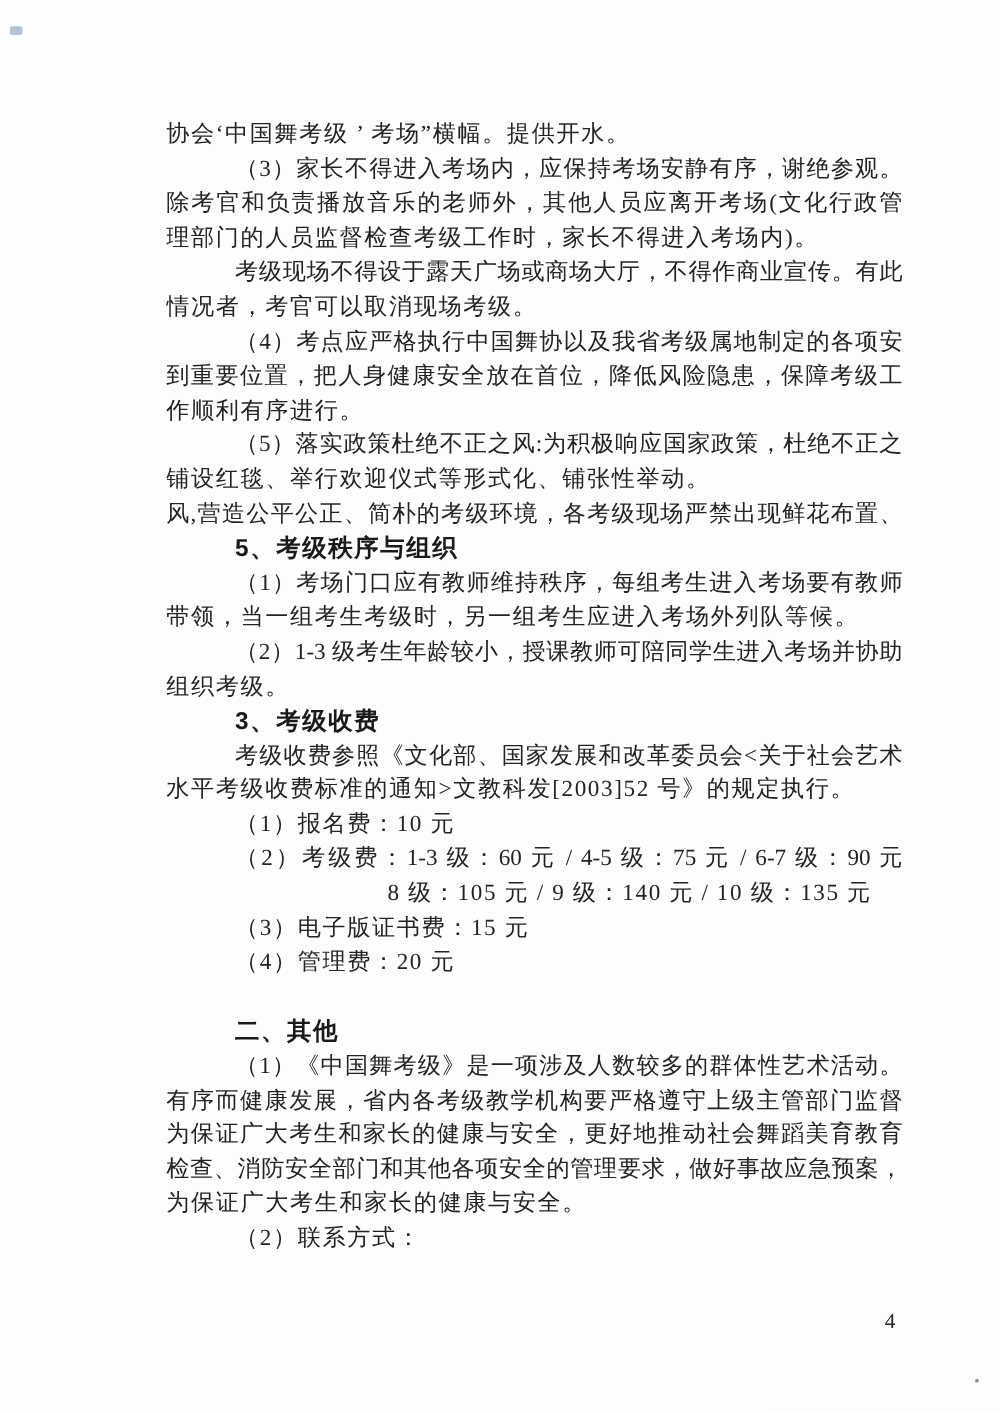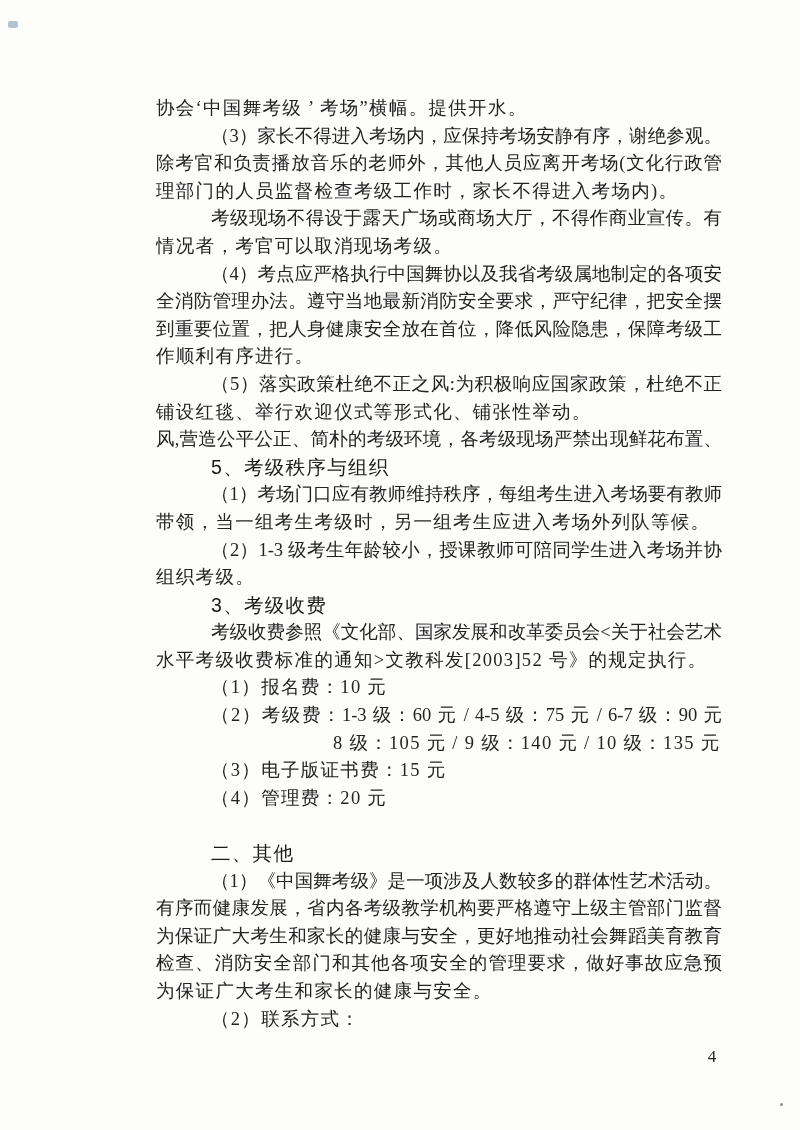--- a/index.html
+++ b/index.html
@@ -24,35 +24,34 @@
     font-family: "Liberation Serif", "DejaVu Serif", serif;
     font-size: 18.5px;
     line-height: 27.6px;
     height: 27.6px;
     overflow: hidden;
     color: #232323;
     text-align: justify;
     text-align-last: left;
     letter-spacing: 1.3px;
     white-space: pre-wrap;
-    margin-left: 23px;
   }
   .fill {
     text-align-last: justify;
     letter-spacing: normal;
   }
   .indent {
     text-indent: 55px;
   }
   .cont {
     padding-left: 177px;
   }
   .heading {
     font-family: "Liberation Sans", "DejaVu Sans", sans-serif;
-    font-weight: 400;
+    font-weight: 700;
     font-size: 19.5px;
     color: #1a1a1a;
   }
   .gap {
     margin-top: 27.5px;
   }
   .page-number {
     position: absolute;
     left: 700px;
     top: 1047px;
@@ -88,21 +87,20 @@
 <div class="page">
   <div class="speck-top-left"></div>
   <div class="text-block">
       <div class="line">协会‘中国舞考级 ’ 考场”横幅。提供开水。</div>
       <div class="line indent fill">（3）家长不得进入考场内，应保持考场安静有序，谢绝参观。</div>
       <div class="line fill">除考官和负责播放音乐的老师外，其他人员应离开考场(文化行政管</div>
       <div class="line">理部门的人员监督检查考级工作时，家长不得进入考场内)。</div>
       <div class="line indent fill">考级现场不得设于露天广场或商场大厅，不得作商业宣传。有此</div>
       <div class="line">情况者，考官可以取消现场考级。</div>
       <div class="line indent fill">（4）考点应严格执行中国舞协以及我省考级属地制定的各项安</div>
-      <div class="line fill">全消防管理办法。遵守当地最新消防安全要求，严守纪律，把安全摆</div>
       <div class="line fill">到重要位置，把人身健康安全放在首位，降低风险隐患，保障考级工</div>
       <div class="line">作顺利有序进行。</div>
       <div class="line indent fill">（5）落实政策杜绝不正之风:为积极响应国家政策，杜绝不正之</div>
       <div class="line">铺设红毯、举行欢迎仪式等形式化、铺张性举动。</div>
       <div class="line fill">风,营造公平公正、简朴的考级环境，各考级现场严禁出现鲜花布置、</div>
       <div class="line indent heading">5、考级秩序与组织</div>
       <div class="line indent fill">（1）考场门口应有教师维持秩序，每组考生进入考场要有教师</div>
       <div class="line">带领，当一组考生考级时，另一组考生应进入考场外列队等候。</div>
       <div class="line indent fill">（2）1-3 级考生年龄较小，授课教师可陪同学生进入考场并协助</div>
       <div class="line">组织考级。</div>

